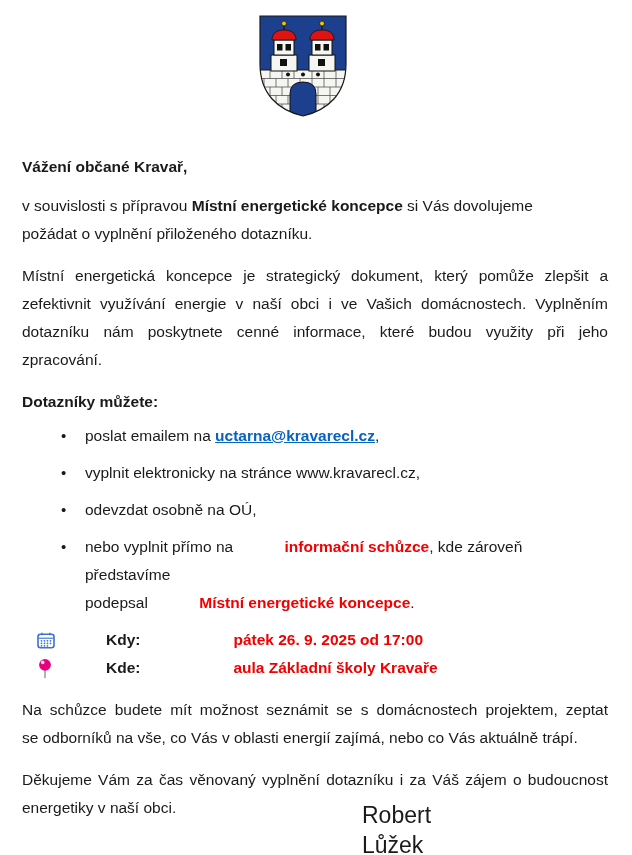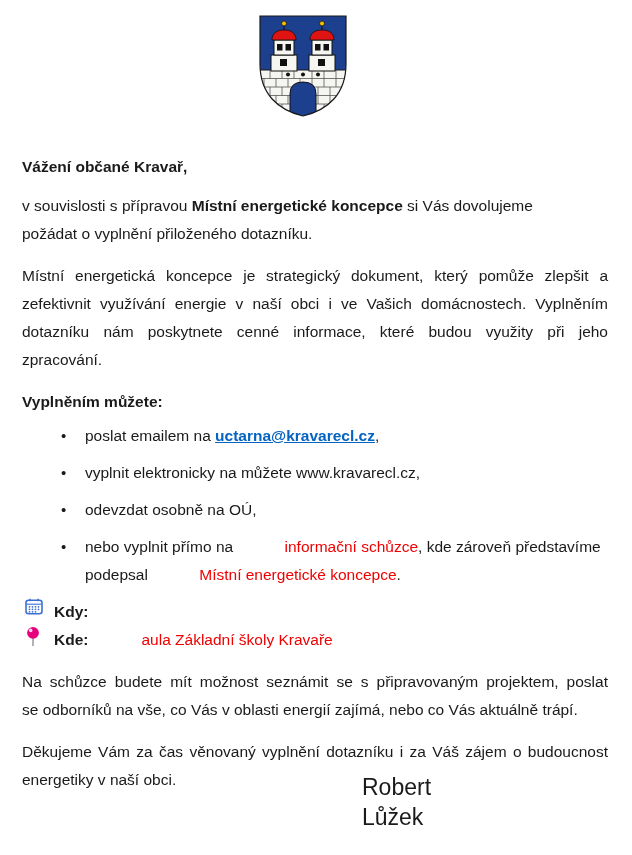--- a/index.html
+++ b/index.html
@@ -24,36 +24,36 @@
     overflow:hidden;
     color:#1a1a1a;
     font-size:15.5px;
   }
   .crest{width:90px;margin-left:236px;}
   .salutation{margin-top:34px;font-weight:bold;line-height:22px;}
   p.para{margin-top:14px;line-height:28px;}
   .jline{display:block;text-align:justify;text-align-last:justify;}
   .lline{display:block;}
   b.inline-bold{font-weight:bold;}
-  .red{color:var(--accent-red);font-weight:normal;padding-left:47px;}
+  .red{color:var(--accent-red);font-weight:bold;padding-left:47px;}
   .email-link{color:var(--link-blue);font-weight:bold;text-decoration:underline;cursor:pointer;}
   .list-heading{margin-top:14px;font-weight:bold;line-height:28px;}
   ul.bullets{list-style:none;margin-top:6px;}
   ul.bullets li{
     position:relative;
     padding-left:63px;
     line-height:28px;
     margin-bottom:9px;
   }
   ul.bullets li::before{
     content:"\2022";
     position:absolute;left:39px;top:0;
     font-size:15px;color:#1a1a1a;
   }
-  .meta-row{display:flex;align-items:flex-start;line-height:28px;margin-left:3px;}
+  .meta-row{display:flex;align-items:center;line-height:28px;margin-left:15px;gap:40px;}
   .meta-row .ic{width:20px;margin-right:9px;display:flex;align-items:center;}
   .meta-row .lbl{font-weight:bold;margin-right:6px;}
   .signature{
     position:relative;
     width:218px;
     margin-left:auto;
     margin-right:28px;
     margin-top:-24px;
   }
   .sig-row{display:flex;}
@@ -129,25 +129,25 @@
       <span class="lline">požádat o vyplnění přiloženého dotazníku.</span>
     </p>
 
   <p class="para">
       <span class="jline">Místní energetická koncepce je strategický dokument, který pomůže zlepšit a</span>
       <span class="jline">zefektivnit využívání energie v naší obci i ve Vašich domácnostech. Vyplněním</span>
       <span class="jline">dotazníku nám poskytnete cenné informace, které budou využity při jeho</span>
       <span class="lline">zpracování.</span>
     </p>
 
-  <div class="list-heading">Vyplněním můžete:</div>
+  <div class="list-heading">Dotazníky můžete:</div>
 
   <ul class="bullets">
     <li><span>poslat emailem na </span><a class="email-link" href="#">uctarna@kravarecl.cz</a><span>,</span></li>
-    <li><span>vyplnit elektronicky na můžete www.kravarecl.cz,</span></li>
+    <li><span>vyplnit elektronicky na stránce www.kravarecl.cz,</span></li>
     <li><span>odevzdat osobně na OÚ,</span></li>
     <li>
         <span class="lline"><span>nebo vyplnit přímo na </span><span class="red">informační schůzce</span><span>, kde zároveň představíme</span></span>
         <span class="lline"><span>podepsal </span><span class="red">Místní energetické koncepce</span><span>.</span></span>
       </li>
   </ul>
 
   <div class="meta-row">
     <span class="ic">
       <svg width="18" height="17" viewBox="0 0 18 17">
@@ -163,36 +163,37 @@
             <circle cx="7.5" cy="11.3" r="0.9"></circle>
             <circle cx="10.5" cy="11.3" r="0.9"></circle>
             <circle cx="13.5" cy="11.3" r="0.9"></circle>
           <circle cx="4.5" cy="13.8" r="0.9"></circle>
             <circle cx="7.5" cy="13.8" r="0.9"></circle>
             <circle cx="10.5" cy="13.8" r="0.9"></circle>
         </g>
       </svg>
     </span>
     <span class="lbl">Kdy:</span>
+    <span class="red">pátek 26. 9. 2025 od 17:00</span>
   </div>
 
   <div class="meta-row">
     <span class="ic">
       <svg width="16" height="21" viewBox="0 0 16 21">
         <line x1="8" y1="12" x2="8" y2="19.5" stroke="#9aa0a8" stroke-width="1.6" stroke-linecap="round"></line>
         <circle cx="8" cy="6.8" r="5.9" fill="var(--pin-pink)"></circle>
         <circle cx="5.7" cy="4.4" r="1.8" fill="#ffffff" opacity="0.85"></circle>
       </svg>
     </span>
     <span class="lbl">Kde:</span>
     <span class="red">aula Základní školy Kravaře</span>
   </div>
 
   <p class="para">
-      <span class="jline">Na schůzce budete mít možnost seznámit se s připravovaným projektem, poslat</span>
+      <span class="jline">Na schůzce budete mít možnost seznámit se s domácnostech projektem, zeptat</span>
       <span class="lline">se odborníků na vše, co Vás v oblasti energií zajímá, nebo co Vás aktuálně trápí.</span>
     </p>
 
   <p class="para">
       <span class="jline">Děkujeme Vám za čas věnovaný vyplnění dotazníku i za Váš zájem o budoucnost</span>
       <span class="lline">energetiky v naší obci.</span>
     </p>
 
   <div class="signature">
     <div class="sig-row">

